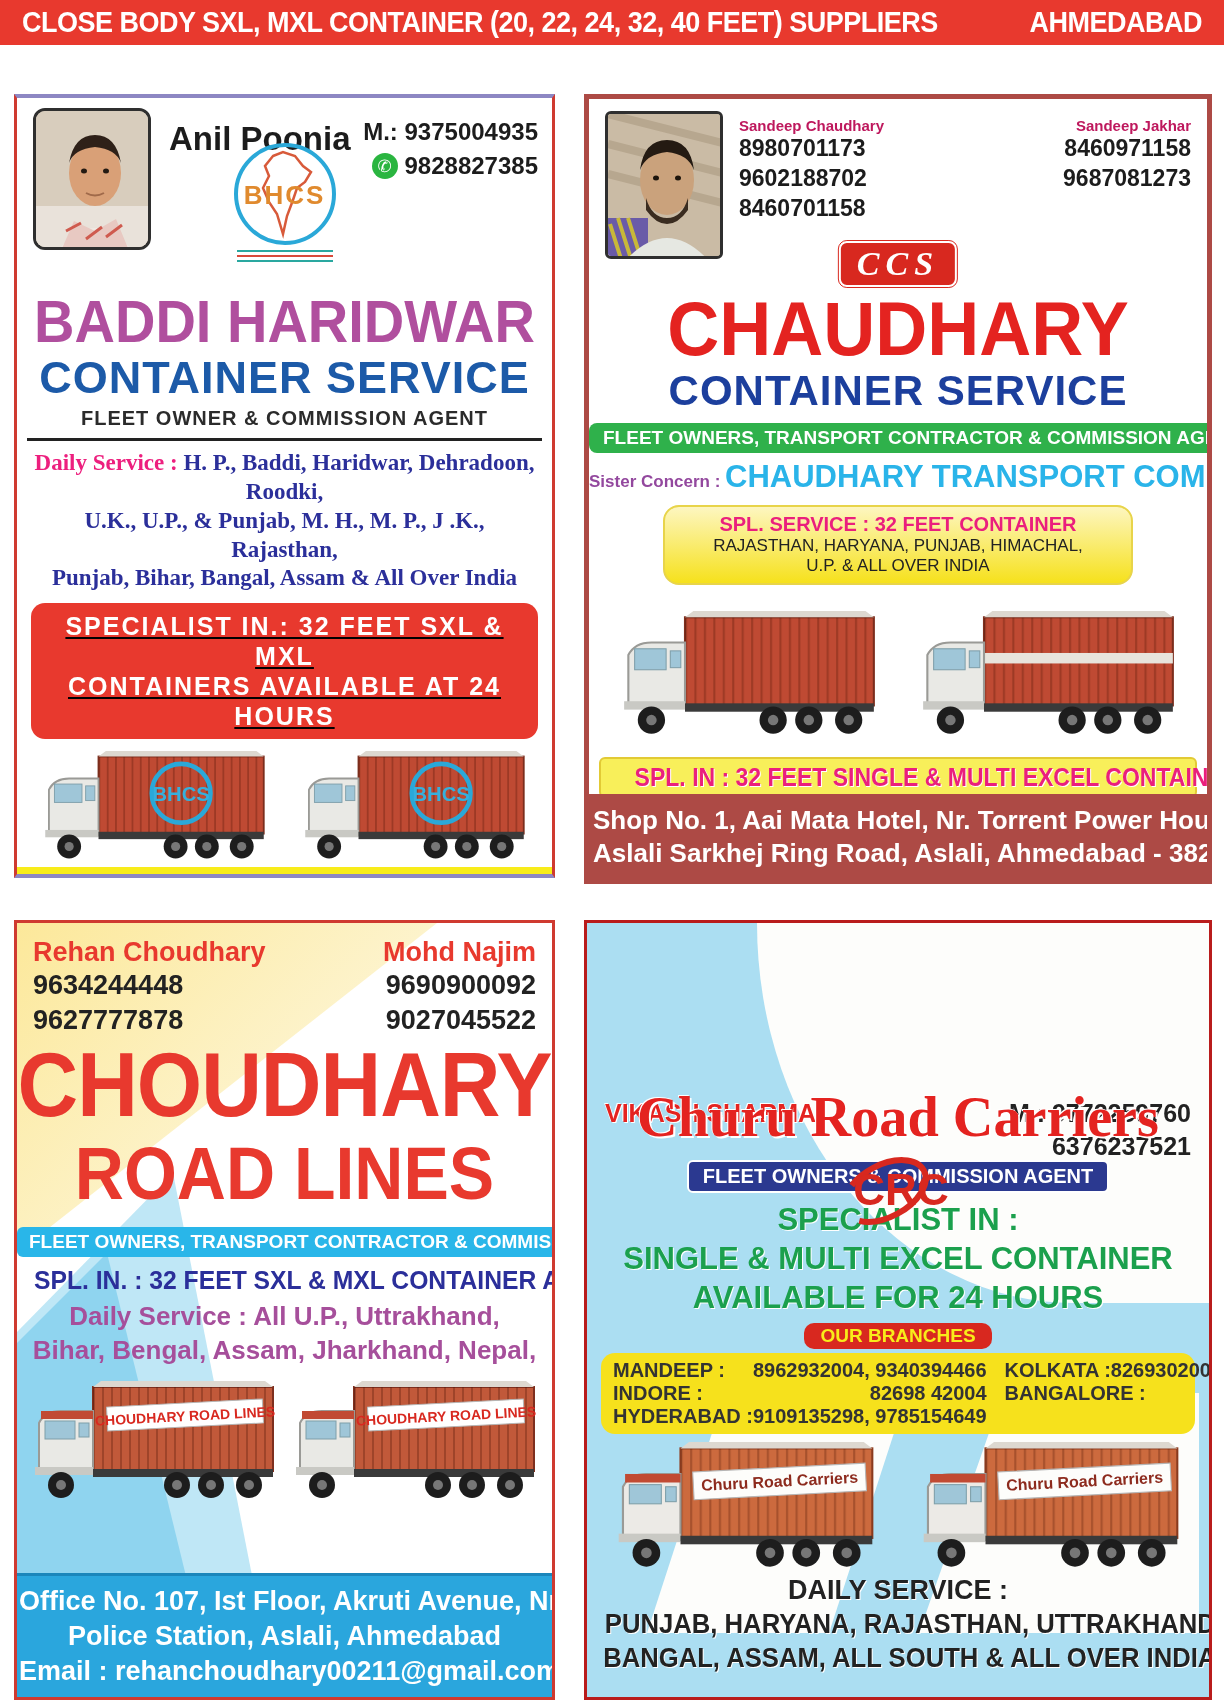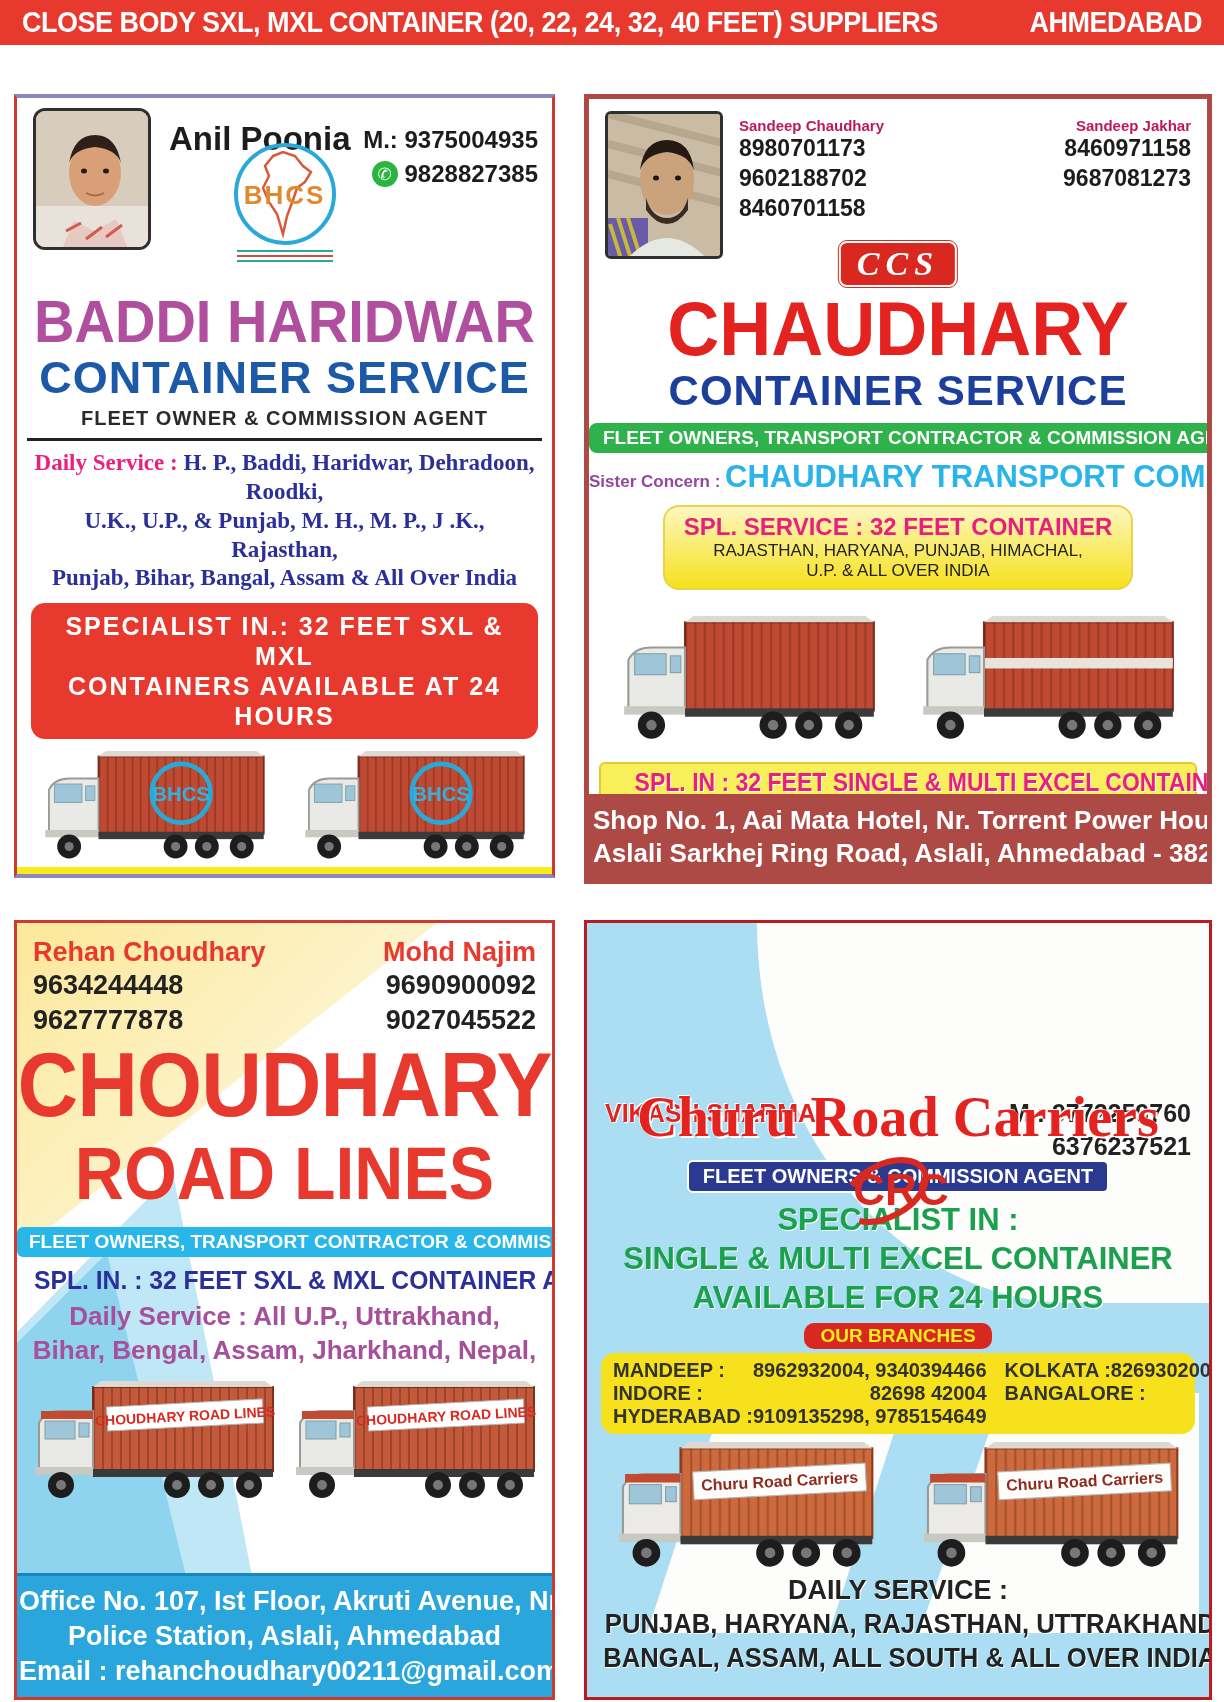--- a/index.html
+++ b/index.html
@@ -16,37 +16,37 @@
   
   .card { position:absolute; background:#fff; overflow:hidden; }
   svg text { font-family:"Liberation Sans", sans-serif; }
 
   
   .card1 { left:14px; top:94px; width:541px; height:784px;
            border:3px solid #cf3a30; border-top:4px solid #8d87c3; border-bottom:4px solid #8d87c3; }
   .c1-head { position:relative; height:196px; }
   .c1-photo { position:absolute; left:16px; top:10px; width:118px; height:142px; border:3px solid #2f2f2f; border-radius:12px; overflow:hidden; background:#cfc4b4; }
   .c1-name { position:absolute; left:152px; top:22px; font-size:33px; font-weight:bold; color:#1c1c1c; }
-  .c1-phones { position:absolute; right:14px; top:28px; text-align:right; }
+  .c1-phones { position:absolute; right:14px; top:20px; text-align:right; }
   .c1-mob { font-size:24px; font-weight:bold; color:#1c1c1c; }
   .c1-wa { display:flex; align-items:center; justify-content:flex-end; gap:7px; margin-top:6px; }
   .wa-icon { width:26px; height:26px; border-radius:50%; background:#2ab540; color:#fff; font-size:17px; display:flex; align-items:center; justify-content:center; }
   .c1-wa-num { font-size:24px; font-weight:bold; color:#1c1c1c; }
   .c1-logo { position:absolute; left:50%; top:44px; transform:translateX(-50%); width:120px; text-align:center; }
   .bhcs-circle { position:relative; width:104px; height:104px; margin:0 auto; }
   .bhcs-text { position:absolute; left:0; right:0; top:38px; font-size:26px; font-weight:bold; color:#e08a2e; letter-spacing:2px; }
   .bhcs-lines { margin-top:4px; }
   .bhcs-lines div { height:2px; margin:3px 12px; }
   .c1-title1 { text-align:center; font-size:56px; font-weight:bold; color:#b04f9e; letter-spacing:0px; line-height:1.0; transform:scaleY(1.05); }
   .c1-title2 { text-align:center; font-size:45px; font-weight:bold; color:#1c5aa8; letter-spacing:1px; line-height:1.05; margin-top:4px; }
   .c1-sub { text-align:center; font-size:20px; font-weight:bold; color:#2b2b2b; letter-spacing:1px; margin-top:6px; }
   .c1-rule { height:3px; background:#222; margin:8px 10px 6px 10px; }
   .c1-daily { text-align:center; font-family:"Liberation Serif", serif; font-weight:bold; font-size:23px; color:#2b2f9a; line-height:1.25; padding:2px 12px; }
   .c1-daily .lbl { color:#ed1f7e; }
-  .c1-redbox { margin:8px 14px; background:#e8392e; border-radius:14px; padding:8px 10px; text-align:center; }
+  .c1-redbox { margin:8px 14px; background:#e8392e; border-radius:14px; padding:8px 10px; text-align:center;text-decoration:underline; }
   .c1-redbox div { color:#fff; font-weight:bold; font-size:25px; letter-spacing:2px; line-height:1.2; }
   .c1-trucks { display:flex; justify-content:space-around; padding:4px 8px 0 8px; }
   .c1-trucks svg { width:245px; height:112px; }
   .c1-yellow { background:#f8ec1a; text-align:center; padding:5px 6px; margin-top:4px; }
   .c1-yellow div { font-size:24px; font-weight:bold; color:#3f3f3f; line-height:1.25; }
 
   
   .card2 { left:584px; top:94px; width:628px; height:790px; border:5px solid #ad4a45; }
   .c2-head { position:relative; height:170px; }
   .c2-photo { position:absolute; left:16px; top:12px; width:118px; height:148px; border:3px solid #2f2f2f; border-radius:6px; overflow:hidden; background:#c9bba7; }
@@ -57,21 +57,21 @@
   .ccs-badge { position:absolute; left:50%; bottom:-18px; transform:translateX(-50%); background:#d8281f; border:2px solid #fff; outline:1px solid #d8281f; border-radius:8px; padding:2px 16px; }
   .ccs-badge span { color:#fff; font-family:"Liberation Serif", serif; font-style:italic; font-weight:bold; font-size:34px; letter-spacing:6px; }
   .c2-title1 { text-align:center; font-size:72px; font-weight:bold; color:#e42320; letter-spacing:0px; line-height:1.0; margin-top:24px; transform:scaleY(1.05); }
   .c2-title2 { text-align:center; font-size:42px; font-weight:bold; color:#1c3f9d; letter-spacing:1px; margin-top:2px; }
   .c2-greenpill { width:fit-content; margin:8px auto 0 auto; background:#2fb14b; border-radius:8px; padding:4px 14px; }
   .c2-greenpill span { color:#fff; font-weight:bold; font-size:19px; letter-spacing:0px; white-space:nowrap; }
   .c2-sister { text-align:center; margin-top:6px; white-space:nowrap; }
   .c2-sister .lbl { color:#93489e; font-weight:bold; font-size:17px; }
   .c2-sister .val { color:#2ab4e9; font-weight:bold; font-size:31px; letter-spacing:0px; }
   .c2-ybox { width:470px; margin:10px auto 0 auto; background:linear-gradient(#fdf6c0,#f6e11c); border:2px solid #e8d44a; border-radius:16px; text-align:center; padding:6px 8px; }
-  .c2-ybox .l1 { color:#ea1f7d; font-weight:bold; font-size:24px; }
+  .c2-ybox .l1 { color:#ea1f7d; font-weight:bold; font-size:20px; }
   .c2-ybox .l2 { color:#222; font-weight:normal; font-size:17px; line-height:1.2; }
   .c2-trucks { display:flex; justify-content:space-around; align-items:flex-end; padding:26px 10px 8px 10px; }
   .c2-trucks svg { width:280px; height:128px; }
   .c2-strip { margin:10px 10px 0 10px; background:#f8ef5a; border:2px solid #e2ca35; border-radius:6px; text-align:center; padding:4px 2px; }
   .c2-strip span { color:#ea1f7d; font-weight:bold; font-size:25px; white-space:nowrap; display:inline-block; transform:scaleX(0.92); text-shadow:1px 1px 0 #fff; }
   .c2-footer { position:absolute; left:0; bottom:0; width:100%; background:#ad4a45; text-align:center; padding:10px 4px; }
   .c2-footer div { color:#fff; font-weight:bold; font-size:26px; line-height:1.25; white-space:nowrap; }
 
   
   .card3 { left:14px; top:920px; width:541px; height:780px; border:3px solid #cf3a30; }

